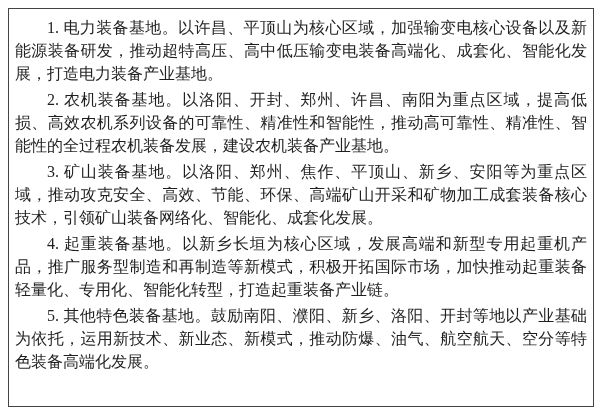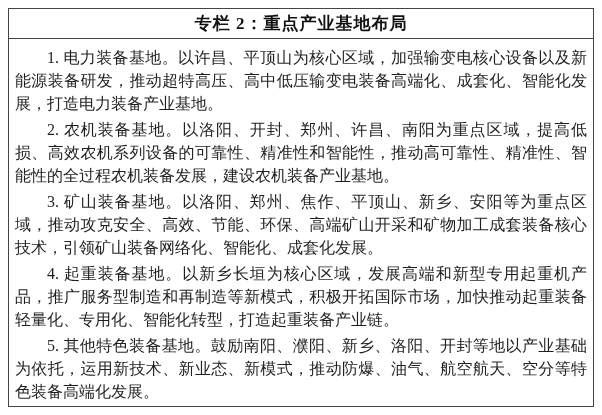--- a/index.html
+++ b/index.html
@@ -56,23 +56,20 @@
   }
   .panel-body p + p {
     margin-top: 3px;
   }
 </style>
 </head>
 <body>
 
 <div class="page">
   <div class="panel">
-    <div class="panel-header">
-      <span class="panel-title">专栏 2：重点产业基地布局</span>
-    </div>
     <div class="panel-body">
       <p>1. 电力装备基地。以许昌、平顶山为核心区域，加强输变电核心设备以及新能源装备研发，推动超特高压、高中低压输变电装备高端化、成套化、智能化发展，打造电力装备产业基地。</p>
       <p>2. 农机装备基地。以洛阳、开封、郑州、许昌、南阳为重点区域，提高低损、高效农机系列设备的可靠性、精准性和智能性，推动高可靠性、精准性、智能性的全过程农机装备发展，建设农机装备产业基地。</p>
       <p>3. 矿山装备基地。以洛阳、郑州、焦作、平顶山、新乡、安阳等为重点区域，推动攻克安全、高效、节能、环保、高端矿山开采和矿物加工成套装备核心技术，引领矿山装备网络化、智能化、成套化发展。</p>
       <p>4. 起重装备基地。以新乡长垣为核心区域，发展高端和新型专用起重机产品，推广服务型制造和再制造等新模式，积极开拓国际市场，加快推动起重装备轻量化、专用化、智能化转型，打造起重装备产业链。</p>
       <p>5. 其他特色装备基地。鼓励南阳、濮阳、新乡、洛阳、开封等地以产业基础为依托，运用新技术、新业态、新模式，推动防爆、油气、航空航天、空分等特色装备高端化发展。</p>
     </div>
   </div>
 </div>
 

